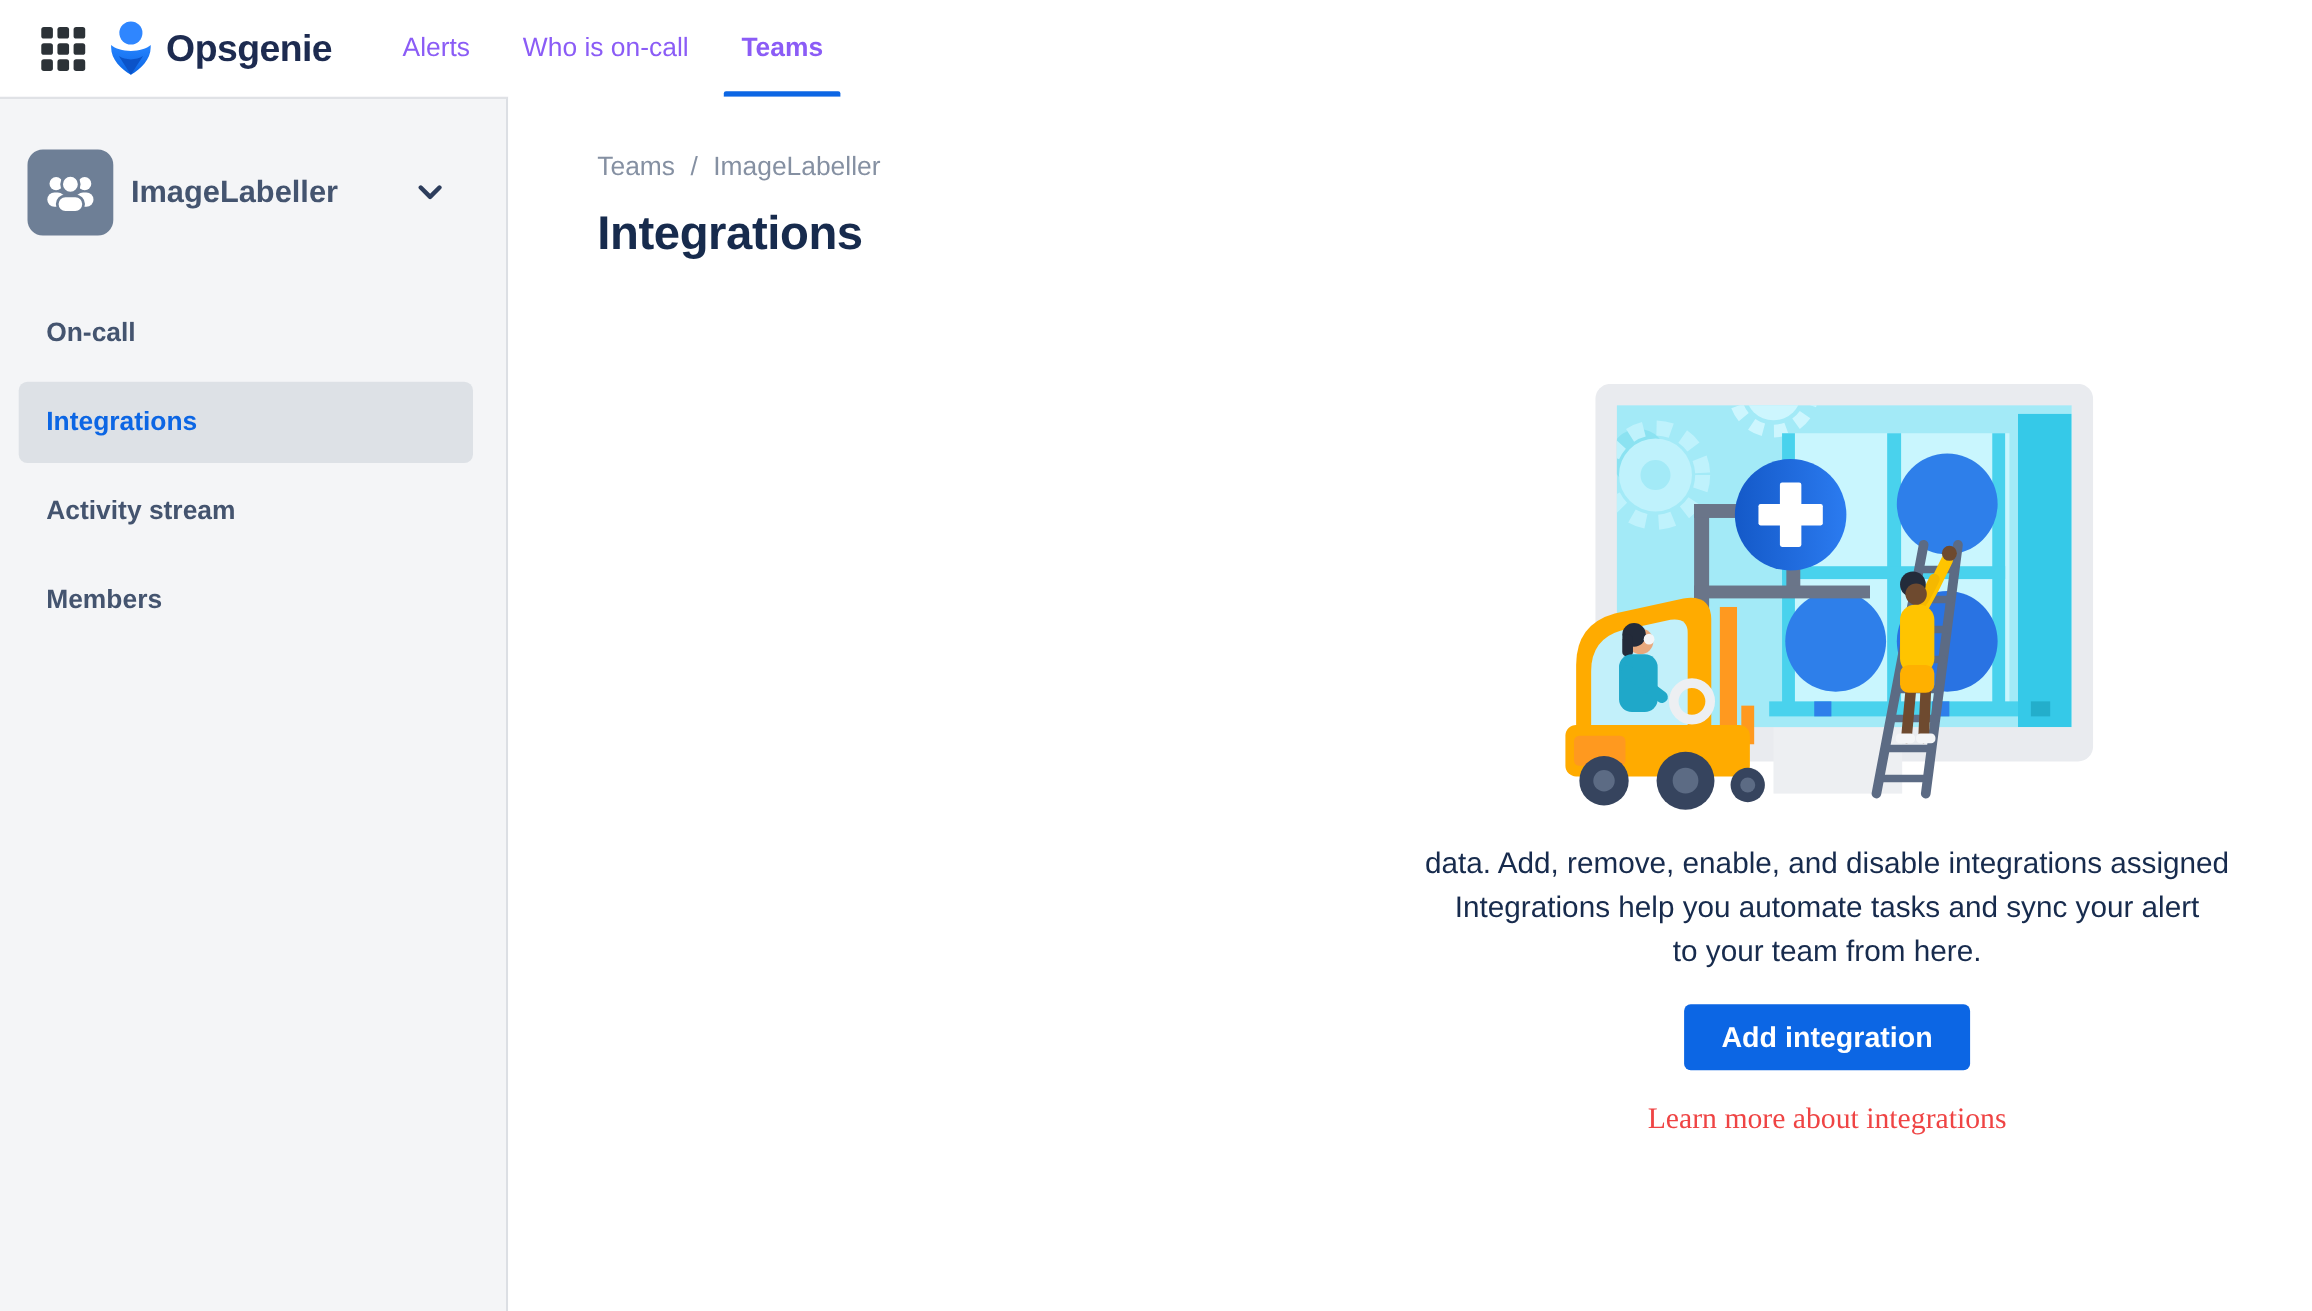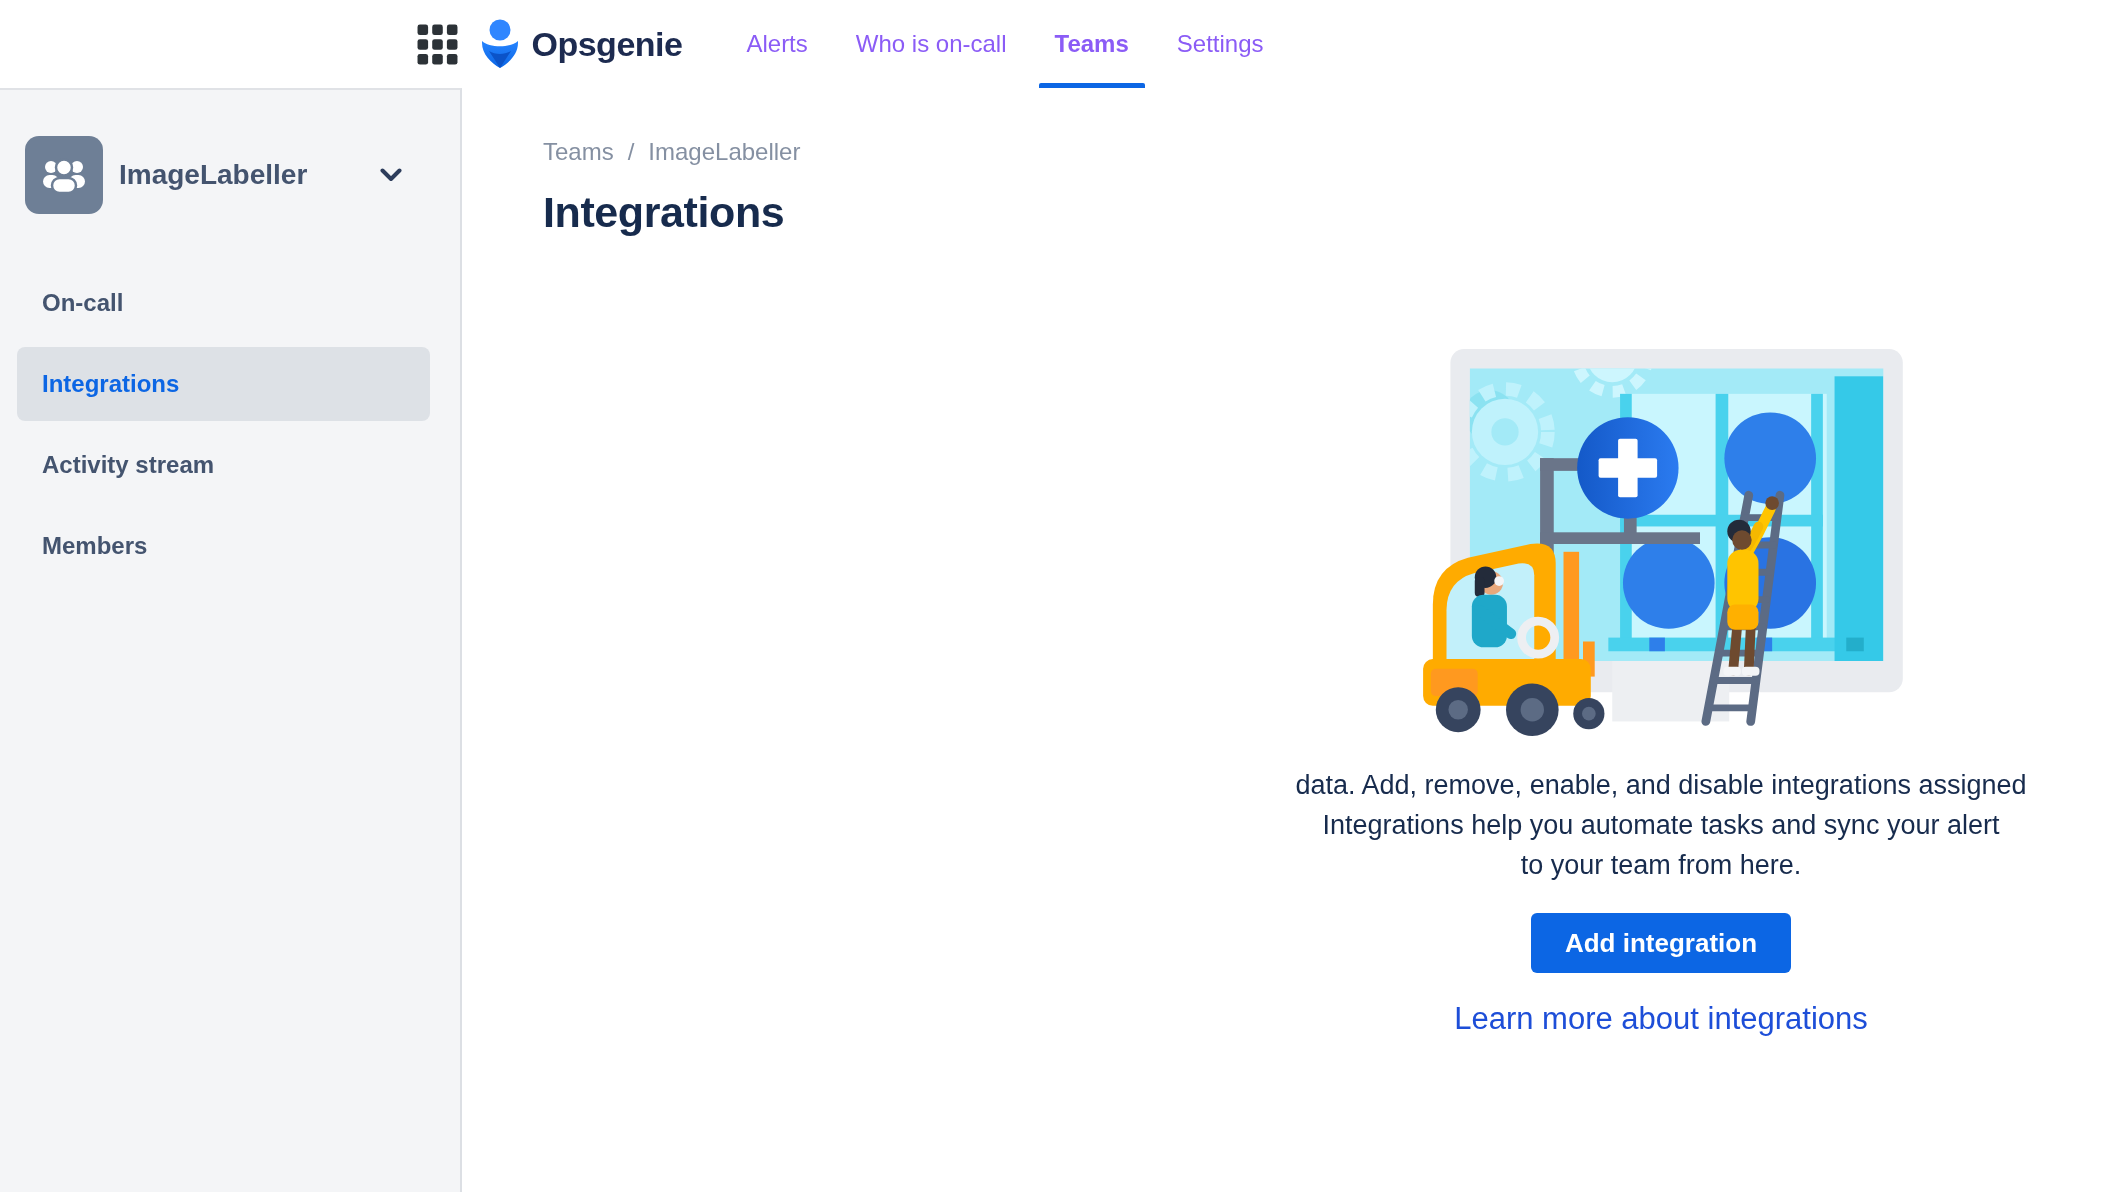--- a/index.html
+++ b/index.html
@@ -1,21 +1,21 @@
 <!DOCTYPE html>
 <html><head>
 <meta charset="utf-8">
 <style>
   * { box-sizing: border-box; margin: 0; padding: 0; }
   html, body { width: 2102px; height: 1192px; overflow: hidden; background: #fff;
     font-family: "Liberation Sans", sans-serif; color: #172B4D; }
 
   
   .topbar { position: absolute; top: 0; left: 0; width: 1676px; height: 88px;
-    background: #fff; display: flex; align-items: center; padding-left: 33px; justify-content: center; }
+    background: #fff; display: flex; align-items: center; padding-left: 33px; }
   .appgrid-btn { width: 48px; height: 48px; display: flex; align-items: center; justify-content: center;
     border: none; background: transparent; cursor: pointer; }
   .brand { display: flex; align-items: center; margin-left: 16px; cursor: pointer; }
   .brand-name { font-size: 34px; font-weight: 700; color: #1D2B50; letter-spacing: -0.5px; margin-left: 10px; }
   .topnav { display: flex; height: 88px; margin-left: 48px; }
   .topnav .tab { position: relative; display: flex; align-items: center; height: 88px;
     padding: 0 16px; margin-right: 16px; font-size: 24px; font-weight: 500; color: #8b5cf6;
     text-decoration: none; cursor: pointer; }
   .topnav .tab.active { font-weight: 600; }
   .topnav .tab.active::after { content: ""; position: absolute; left: 0; right: 0; bottom: 0;
@@ -47,22 +47,22 @@
 
   
   .empty-col { width: 840px; margin: 112px 0 0 698px; text-align: center; }
   .empty-illustration { display: block; margin: 0 auto; }
   .empty-title { margin-top: 44px; font-size: 38px; font-weight: 700; color: #172B4D; }
   .empty-desc { margin-top: 26px; font-size: 27px; line-height: 40px; color: #172B4D; }
   .empty-desc span { display: block; }
   .add-btn { margin-top: 28px; height: 60px; padding: 0 34px; border: none; border-radius: 6px;
     background: #0C66E4; color: #fff; font-family: "Liberation Sans", sans-serif;
     font-size: 26px; font-weight: 600; cursor: pointer; }
-  .learn-link { display: inline-block; margin-top: 28px; font-size: 31px; font-weight: 500;
-    color: #1d4ed8; text-decoration: none; cursor: pointer; }
+  .learn-link { display: inline-block; margin-top: 28px; font-size: 27px; font-weight: 500;
+    color: #ef4444; text-decoration: none; cursor: pointer; font-family: Liberation Serif, serif; }
 </style>
 </head>
 <body>
 
 <header class="topbar">
   <button class="appgrid-btn">
     <span style="display:flex;">
       <svg width="47" height="47" viewBox="0 0 40 40">
         <g fill="#2C3237">
           <rect x="3" y="3" width="9" height="9" rx="2"></rect>
@@ -93,21 +93,20 @@
         <path d="M11,32 C17,36 27,36 33,32 L22,49 Z" fill="#0B53C8"></path>
       </svg>
     </span>
     <span class="brand-name">Opsgenie</span>
   </div>
 
   <nav class="topnav">
     <a class="tab">Alerts</a>
     <a class="tab">Who is on-call</a>
     <a class="tab active">Teams</a>
-    <a class="tab">Settings</a>
   </nav>
 </header>
 
 <aside class="sidebar">
   <div class="team-header">
     <div class="team-avatar">
       <span style="display:flex;">
         <svg width="46" height="40" viewBox="0 0 46 40">
           <g fill="#fff">
             <circle cx="10" cy="12" r="6"></circle>

